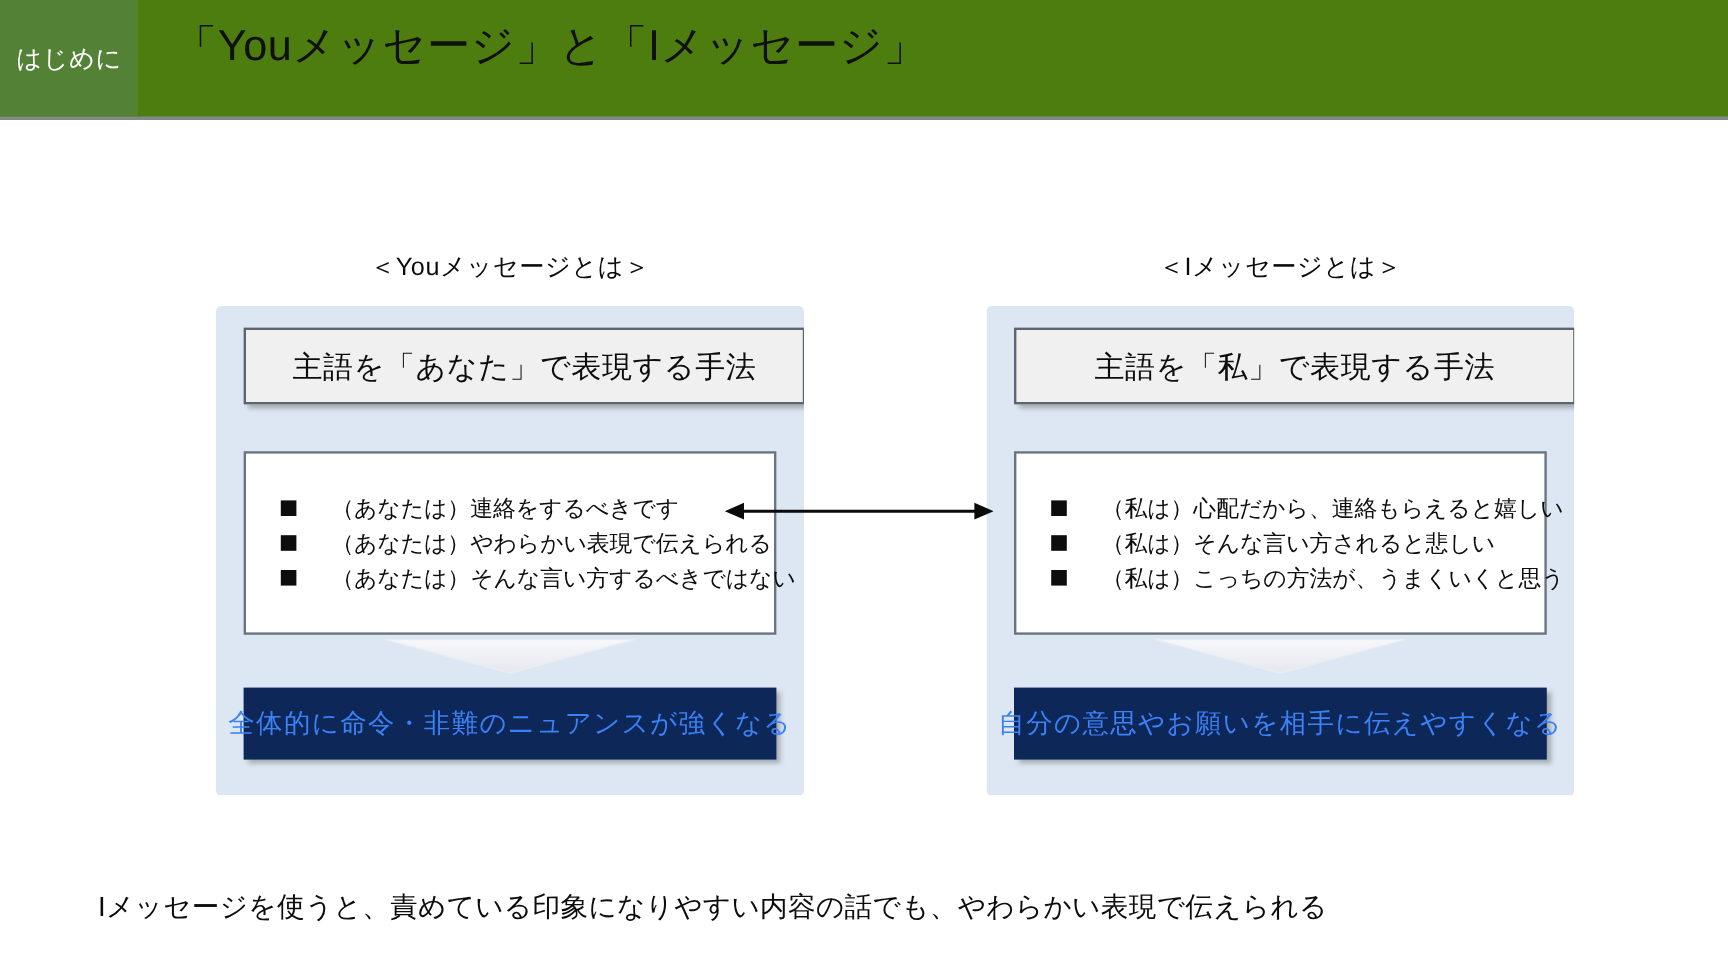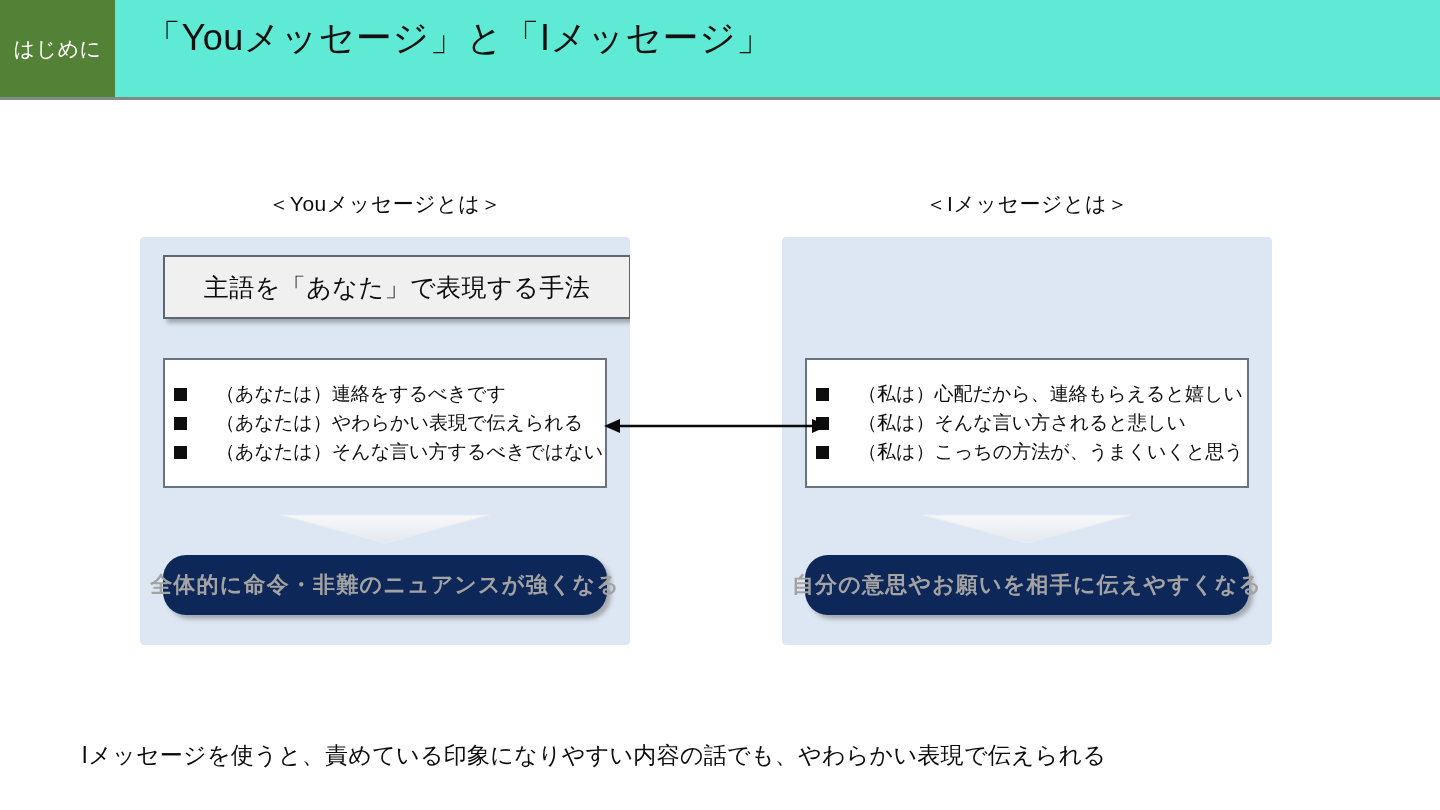--- a/index.html
+++ b/index.html
@@ -15,21 +15,21 @@
     position: relative;
   }
 
   
   .header {
     position: absolute;
     left: 0;
     top: 0;
     width: 1440px;
     height: 100px;
-    background: #5eead4;
+    background: #4d7c0f;
     border-bottom: 3px solid #7f8b84;
     box-sizing: border-box;
   }
   .header-tab {
     position: absolute;
     left: 0;
     top: 0;
     width: 115px;
     height: 97px;
     background: #538135;
@@ -49,22 +49,23 @@
     align-items: center;
     font-size: 36px;
     color: #101010;
     letter-spacing: 0.5px;
     white-space: nowrap;
   }
 
   
   .col {
     position: absolute;
-    top: 190px;
+    top: 208px;
     width: 490px;
+    margin-left: 40px;
   }
   .col-left  { left: 140px; }
   .col-right { left: 782px; }
 
   .col-caption {
     height: 32px;
     text-align: center;
     font-size: 21px;
     color: #0c0c0c;
     letter-spacing: 0.5px;
@@ -103,28 +104,28 @@
     letter-spacing: 0.5px;
     white-space: nowrap;
   }
 
   
   .ex-box {
     position: absolute;
     left: 23px;
     top: 121px;
     width: 444px;
-    height: 130px;
+    height: 153px;
     background: #ffffff;
     border: 2px solid #6a7480;
     box-sizing: border-box;
     display: flex;
     flex-direction: column;
     justify-content: center;
-    padding-left: 9px;
+    padding-left: 29px;
   }
   .ex-row {
     display: flex;
     align-items: center;
     height: 29px;
     font-size: 19px;
     color: #0d0d0d;
     white-space: nowrap;
   }
   .ex-bullet {
@@ -152,26 +153,25 @@
     left: 23px;
     top: 318px;
     width: 444px;
     height: 60px;
     background: #0e2759;
     box-shadow: 4px 4px 4px rgba(110,110,110,0.5);
     display: flex;
     align-items: center;
     justify-content: center;
     font-size: 22px;
-    font-weight: bold;
-    color: #a3a3a3;
+    font-weight: normal;
+    color: #3b82f6;
     letter-spacing: 1.2px;
     white-space: nowrap;
     box-sizing: border-box;
-    border-radius: 23px;
   }
 
   
   .center-arrow {
     position: absolute;
     left: 604px;
     top: 412px;
     width: 224px;
     height: 28px;
   }
@@ -241,20 +241,23 @@
     </div>
 
   </div>
 </div>
 
 <div class="col col-right">
   <div class="col-caption">＜Iメッセージとは＞</div>
 
   <div class="panel">
 
+    <div class="def-box">
+      <span>主語を「私」で表現する手法</span>
+    </div>
 
     <div class="ex-box">
       <div class="ex-row">
         <span class="ex-bullet"></span>
         <span>（私は）心配だから、連絡もらえると嬉しい</span>
       </div>
       <div class="ex-row">
         <span class="ex-bullet"></span>
         <span>（私は）そんな言い方されると悲しい</span>
       </div>

